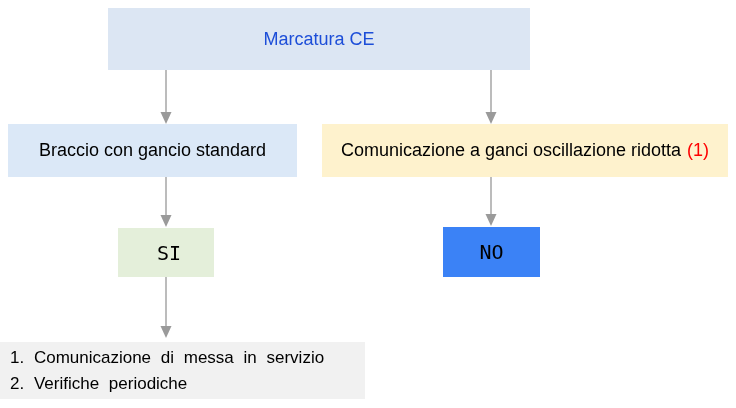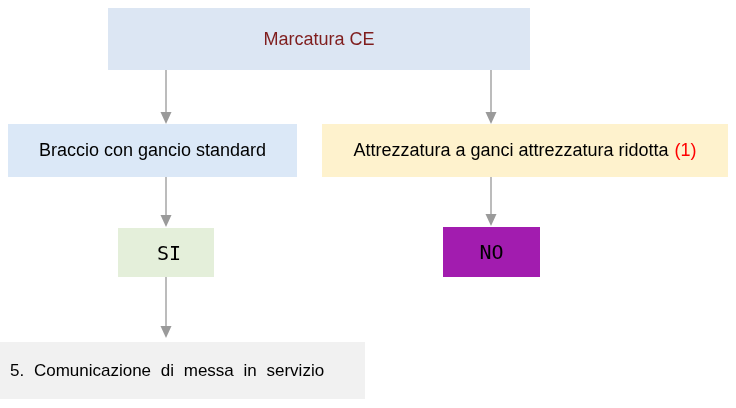--- a/index.html
+++ b/index.html
@@ -3,35 +3,35 @@
 <meta charset="utf-8">
 <style>
   html,body{margin:0;padding:0;background:#ffffff;}
   .canvas{
     position:relative;width:736px;height:408px;background:#ffffff;overflow:hidden;
     font-family:"Liberation Sans","DejaVu Sans",sans-serif;color:#000000;
   }
   .box{position:absolute;display:flex;align-items:center;justify-content:center;box-sizing:border-box;}
   .title-box{
     left:108px;top:8px;width:422px;height:62px;background:#dce6f3;
-    flex-direction:column;color:#7f1d1d;font-size:18px;line-height:27px;text-align:center;
+    flex-direction:column;color:#1d4ed8;font-size:18px;line-height:27px;text-align:center;
   }
   .left-box{
     left:8px;top:124px;width:289px;height:53px;background:#dbe8f7;font-size:18px;
   }
   .right-box{
     left:322px;top:124px;width:406px;height:53px;background:#fef2cd;font-size:18px;
   }
   .right-box .suffix{color:#fe0000;margin-left:6px;}
   .yes-box{
     left:118px;top:228px;width:96px;height:49px;background:#e4efda;
     font-family:"DejaVu Sans Mono",monospace;font-size:20px;padding-left:6px;
   }
   .no-box{
-    left:443px;top:227px;width:97px;height:50px;background:#a21caf;
+    left:443px;top:227px;width:97px;height:50px;background:#3b82f6;
     font-family:"DejaVu Sans Mono",monospace;font-size:20px;
   }
   .result-box{
     left:0;top:342px;width:365px;height:57px;background:#f1f1f1;
     flex-direction:column;align-items:flex-start;justify-content:center;
     padding-left:10px;font-size:17px;line-height:26px;word-spacing:5px;
   }
   .arrow{position:absolute;}
 </style>
 </head>
@@ -51,21 +51,21 @@
   <svg class="arrow" style="left:484px;top:70px;" width="14" height="54">
     <line x1="7" y1="0" x2="7" y2="43" stroke="#a6a6a6" stroke-width="1.5"></line>
     <polygon points="1.5,42 12.5,42 7,54" fill="#9a9a9a"></polygon>
   </svg>
 
   <div class="box left-box">
     <span>Braccio con gancio standard</span>
   </div>
 
   <div class="box right-box">
-    <span>Attrezzatura a ganci attrezzatura ridotta</span>
+    <span>Comunicazione a ganci oscillazione ridotta</span>
     <span class="suffix">(1)</span>
   </div>
 
   <svg class="arrow" style="left:159px;top:177px;" width="14" height="50">
     <line x1="7" y1="0" x2="7" y2="39" stroke="#a6a6a6" stroke-width="1.5"></line>
     <polygon points="1.5,38 12.5,38 7,50" fill="#9a9a9a"></polygon>
   </svg>
 
   <svg class="arrow" style="left:484px;top:177px;" width="14" height="49">
     <line x1="7" y1="0" x2="7" y2="38" stroke="#a6a6a6" stroke-width="1.5"></line>
@@ -79,16 +79,17 @@
   <div class="box no-box">
     <span>NO</span>
   </div>
 
   <svg class="arrow" style="left:159px;top:277px;" width="14" height="61">
     <line x1="7" y1="0" x2="7" y2="50" stroke="#a6a6a6" stroke-width="1.5"></line>
     <polygon points="1.5,49 12.5,49 7,61" fill="#9a9a9a"></polygon>
   </svg>
 
   <div class="box result-box">
-    <div>5. Comunicazione di messa in servizio</div>
+    <div>1. Comunicazione di messa in servizio</div>
+    <div>2. Verifiche periodiche</div>
   </div>
 
 </div>
 
 </body></html>

